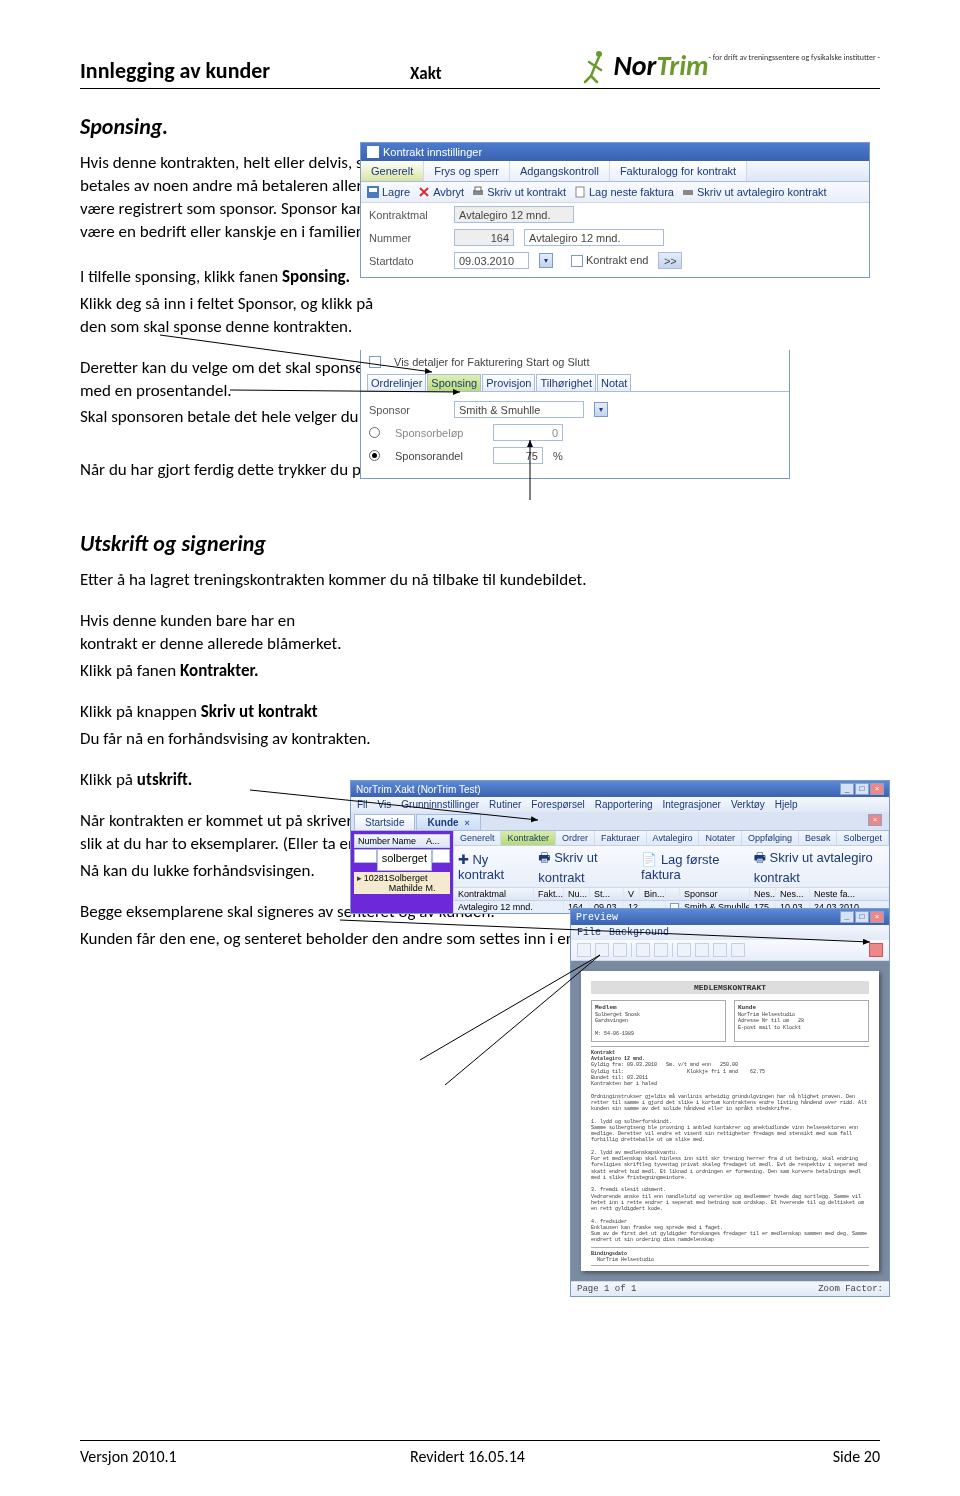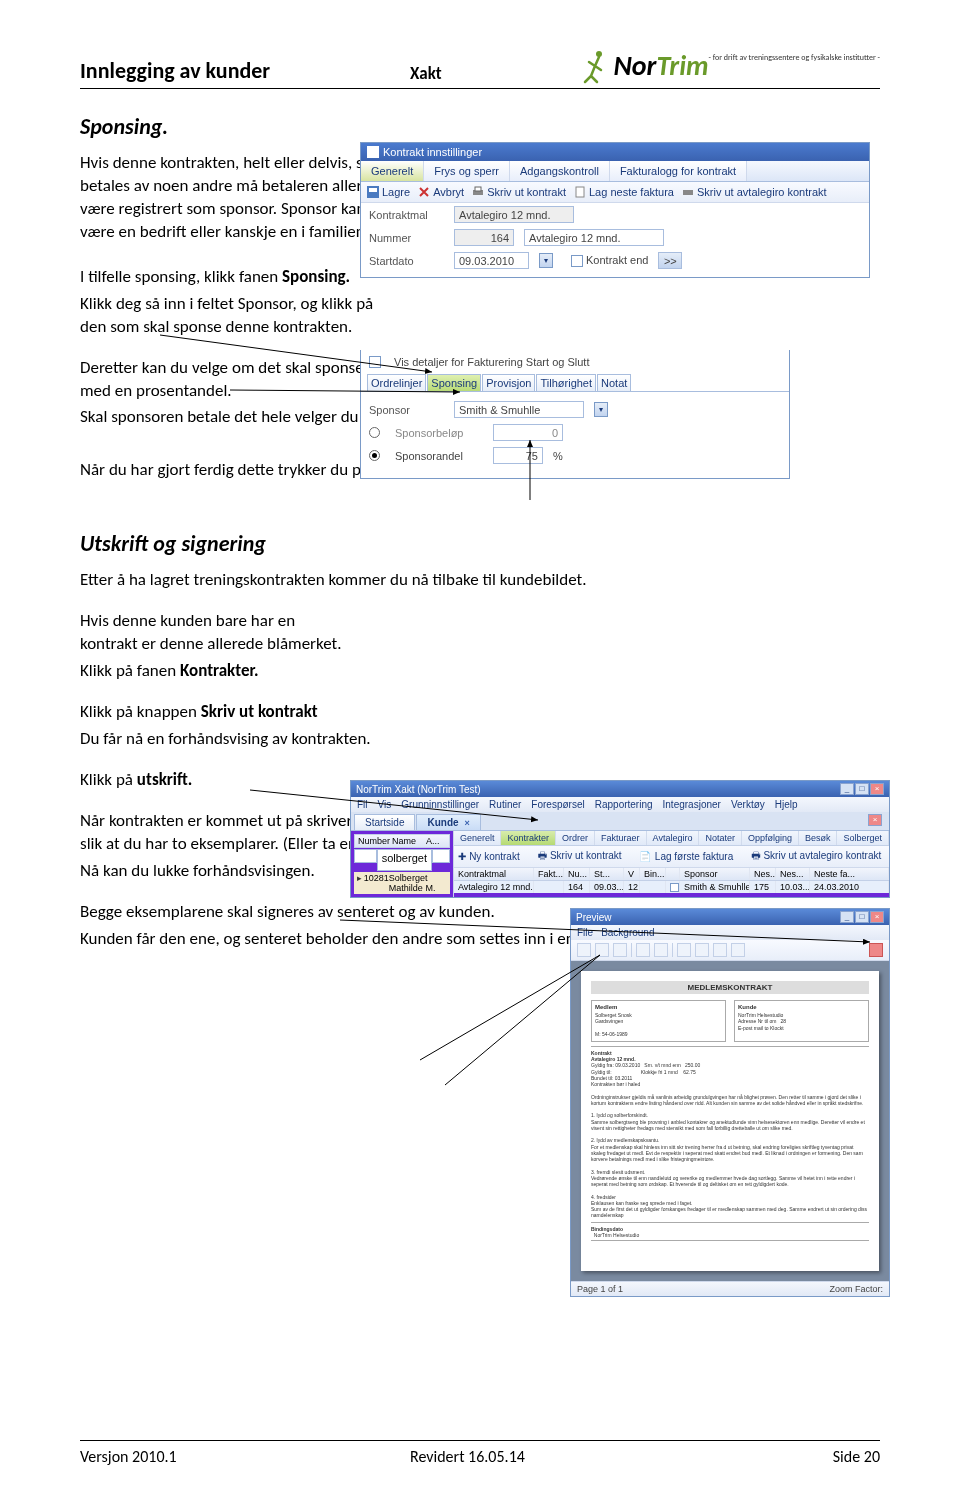--- a/index.html
+++ b/index.html
@@ -64,26 +64,26 @@
 .appbody{display:flex;background:#6d28d9;border-top:1px solid #a8bdde}
 .leftpane{width:155px;border-right:1px solid #c9d4e8;padding:3px;font-size:9px}
 .lh{display:flex;background:linear-gradient(#f2f5fc,#dde6f6);border:1px solid #c3d0e7;padding:1px 3px}
 .lhc{flex:1;text-align:left}
 .lrow{display:flex;padding:1px 3px;background:#f3ead0;margin-top:1px}
 .arrowcell{width:10px;color:#333}
 .rightpane{flex:1;padding:0}
 .rtabs{display:flex;background:linear-gradient(#f2f6fd,#e0e9f8);border-bottom:1px solid #c3d0e7;font-size:9px}
 .rtab{padding:2px 6px;border-right:1px solid #d1dbed;color:#1a3a7a}
 .rtab.hl{background:linear-gradient(#d8ecac,#b5da74)}
-.rtbar{display:flex;gap:18px;padding:2px 4px;background:linear-gradient(#f8faff,#e8eef9);border-bottom:1px solid #cfd9ec;font-size:10px;color:#1a3a7a;align-items:center}
+.rtbar{display:flex;gap:18px;padding:2px 4px;background:linear-gradient(#f8faff,#e8eef9);border-bottom:1px solid #cfd9ec;font-size:13px;color:#1a3a7a;align-items:center}
 .grid{font-size:9px}
 .gh{display:flex;background:linear-gradient(#f2f5fc,#dde6f6);border-bottom:1px solid #c3d0e7}
 .gh div,.gr div{padding:1px 4px;border-right:1px solid #e0e6f2;overflow:hidden;white-space:nowrap}
 .gr{display:flex;background:#e7effb}
-.preview{border:1px solid #7a9ac7;background:#fff;font-family:Liberation Sans, sans-serif;font-size:9px}
+.preview{border:1px solid #7a9ac7;background:#fff;font-family:Liberation Mono, monospace;font-size:9px}
 .pv-title{background:linear-gradient(#5a8ad8,#3a62b0);color:#fff;padding:2px 5px;display:flex;align-items:center;font-size:10px}
 .pv-menu{padding:2px 6px;background:linear-gradient(#f4f7fd,#e2e9f6);font-size:10px;color:#1a3a7a;display:flex;gap:8px}
 .pv-tb{display:flex;gap:4px;padding:3px 6px;background:linear-gradient(#f8faff,#e8eef9);border-bottom:1px solid #cfd9ec;align-items:center}
 .pv-tb .ic{width:14px;height:14px;border:1px solid #c3d0e7;background:#eef3fb}
 .pv-body{background:#7a8aa0;padding:10px;height:320px;display:flex;justify-content:center}
 .pv-page{background:#fff;width:320px;box-shadow:2px 2px 4px rgba(0,0,0,.4);padding:10px;font-size:6px;color:#333}
 .pv-head{text-align:center;background:#ddd;padding:2px;font-weight:700;font-size:8px;margin-bottom:6px}
 .pv-cols{display:flex;gap:8px;margin-bottom:4px}
 .pv-col{flex:1;border:1px solid #aaa;padding:3px;font-size:5px;line-height:1.3}
 .pv-col b{font-size:6px}

